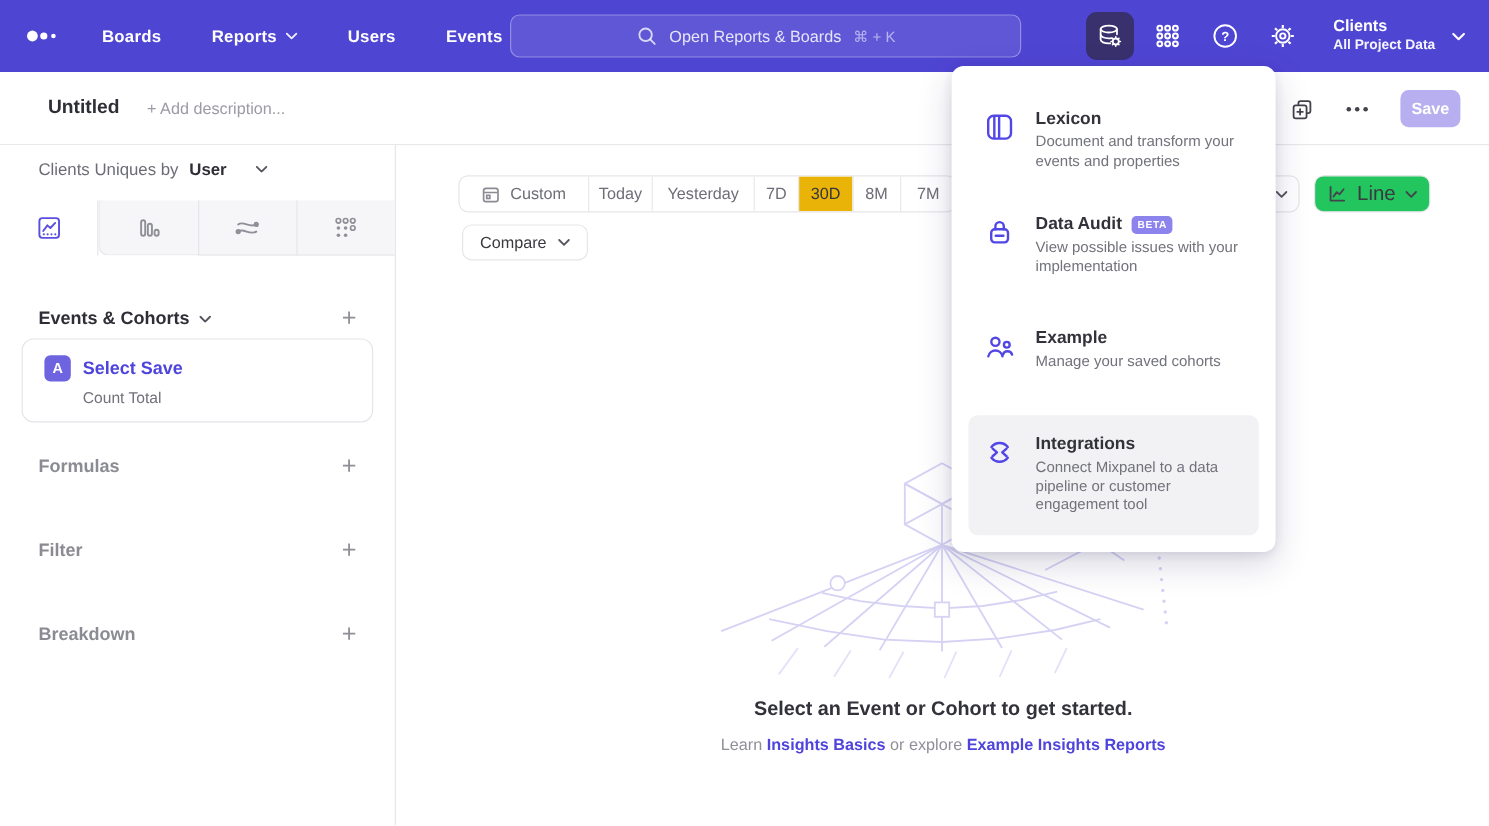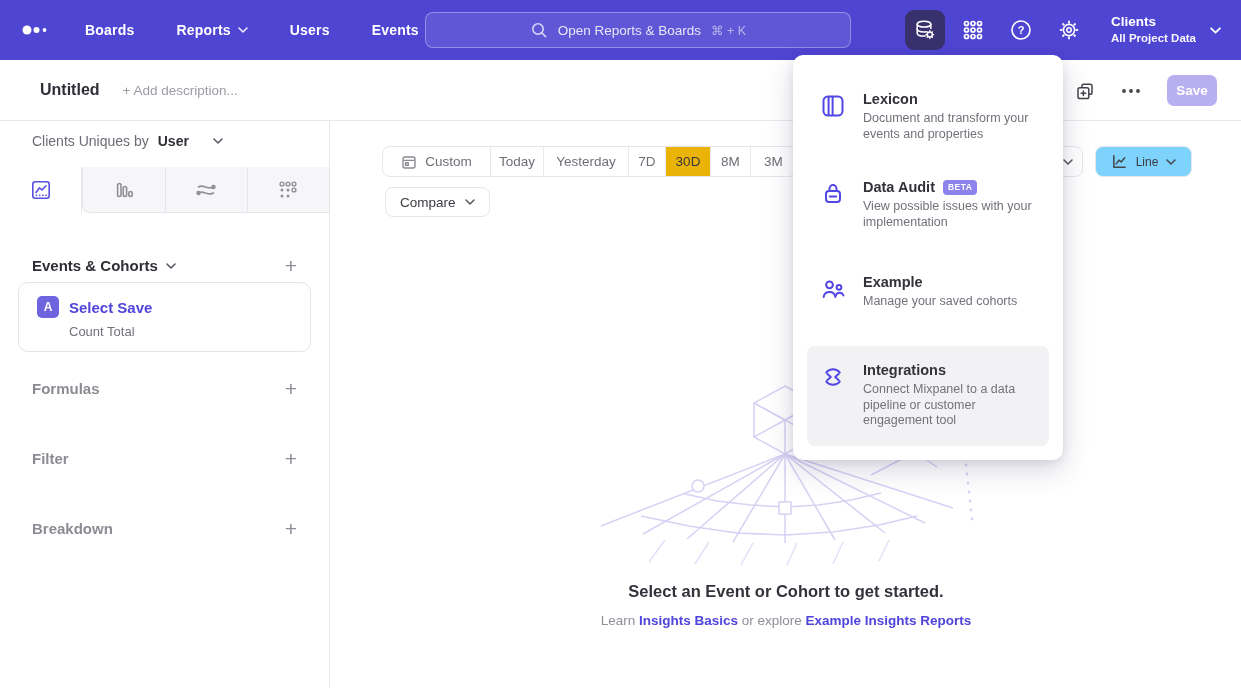--- a/index.html
+++ b/index.html
@@ -57,21 +57,21 @@
 
   
   .seg-control { position:absolute; left:382px; top:146px; height:31px; display:flex; background:#fff; border:1px solid #e6e6ea; border-radius:8px; overflow:hidden; z-index:1; }
   .seg { display:flex; align-items:center; justify-content:center; gap:8px; font-size:13.5px; color:#6e6e77; border-right:1px solid #e9e9ed; cursor:pointer; }
   .seg:last-child { border-right:none; }
   .seg.active { background:#eab308; color:#35353b; font-weight:400; }
   .seg svg { color:#8b8b94; }
   .compare-btn { position:absolute; left:385px; top:187px; height:30px; padding:0 14px; display:flex; align-items:center; gap:9px; background:#fff; border:1px solid #e6e6ea; border-radius:8px; font-size:13.5px; color:#3a3a40; font-weight:500; cursor:pointer; z-index:1; }
   .compare-btn svg { color:#55555e; }
   .hidden-dd { position:absolute; left:990px; top:146px; width:93px; height:31px; background:#fff; border:1px solid #e6e6ea; border-radius:8px; display:flex; align-items:center; justify-content:flex-end; padding-right:9px; color:#55555e; cursor:pointer; z-index:1; }
-  .line-btn { position:absolute; left:1095px; top:146px; width:97px; height:31px; background:#7dd3fc; border:1px solid #e6e6ea; border-radius:8px; display:flex; align-items:center; justify-content:center; gap:8px; font-size:12px; color:#3a3a40; font-weight:500; cursor:pointer; z-index:1; }
+  .line-btn { position:absolute; left:1095px; top:146px; width:97px; height:31px; background:#22c55e; border:1px solid #e6e6ea; border-radius:8px; display:flex; align-items:center; justify-content:center; gap:8px; font-size:17px; color:#3a3a40; font-weight:500; cursor:pointer; z-index:1; }
   .line-btn svg { color:#44444b; }
 
   
   .wireframe { position:absolute; left:585px; top:376px; z-index:0; }
   .empty-head { position:absolute; left:331px; top:582px; width:910px; text-align:center; font-size:16.5px; font-weight:700; color:#32323a; }
   .empty-links { position:absolute; left:331px; top:613px; width:910px; text-align:center; font-size:13.5px; color:#8f8f98; }
   .empty-links .lnk { color:#4f44db; font-weight:700; cursor:pointer; }
 
   
   .menu-panel { position:absolute; left:793px; top:55px; width:270px; background:#fff; border-radius:10px; box-shadow:0 10px 28px rgba(40,35,90,0.18), 0 2px 8px rgba(40,35,90,0.10); z-index:50; padding:26px 14px 14px 14px; }
@@ -330,21 +330,21 @@
     <div class="seg" style="width:37px;">
         <span>7D</span>
       </div>
     <div class="seg active" style="width:45px;">
         <span>30D</span>
       </div>
     <div class="seg" style="width:40px;">
         <span>8M</span>
       </div>
     <div class="seg" style="width:45px;">
-        <span>3M</span>
+        <span>7M</span>
       </div>
   </div>
 
   <div class="compare-btn">
     <span>Compare</span>
     <svg width="10" height="6" viewBox="0 0 10 6" fill="none">
         <polyline points="1,1 5,5 9,1" stroke="currentColor" stroke-width="1.5" stroke-linecap="round" stroke-linejoin="round"></polyline>
       </svg>
   </div>
 

